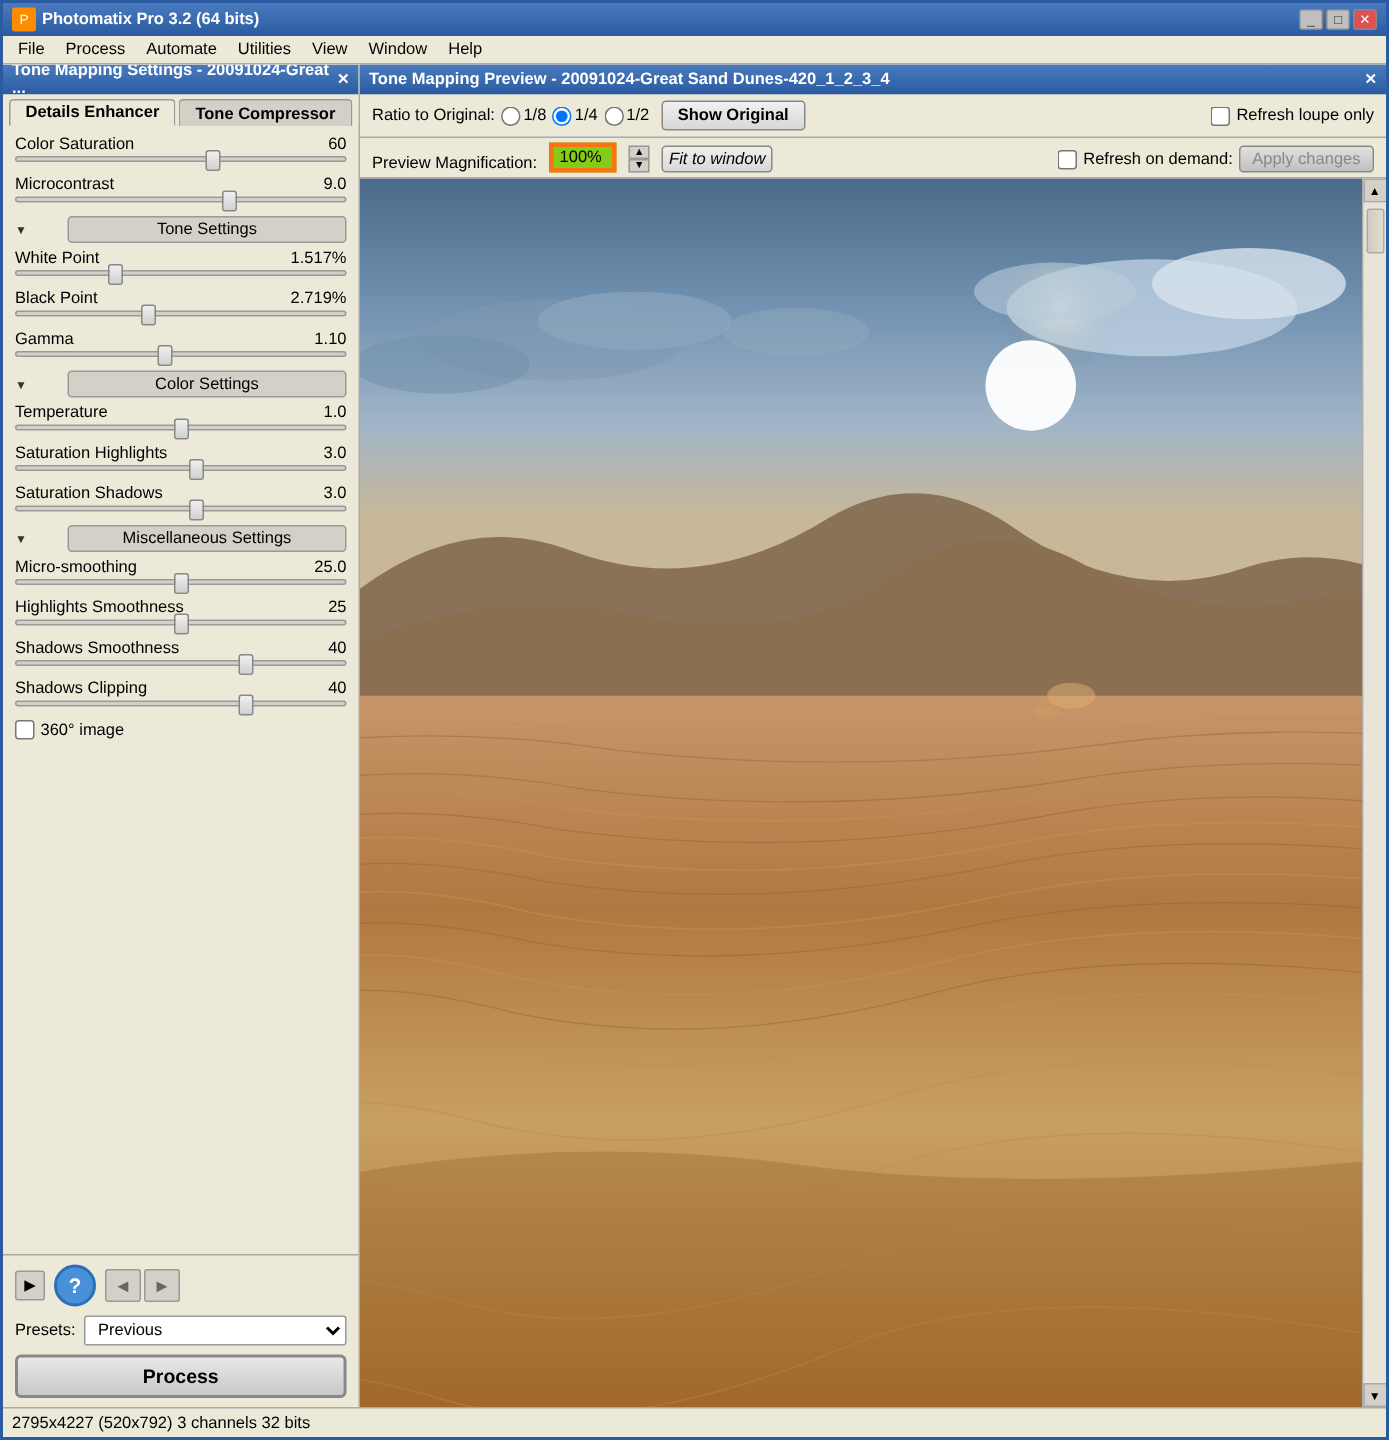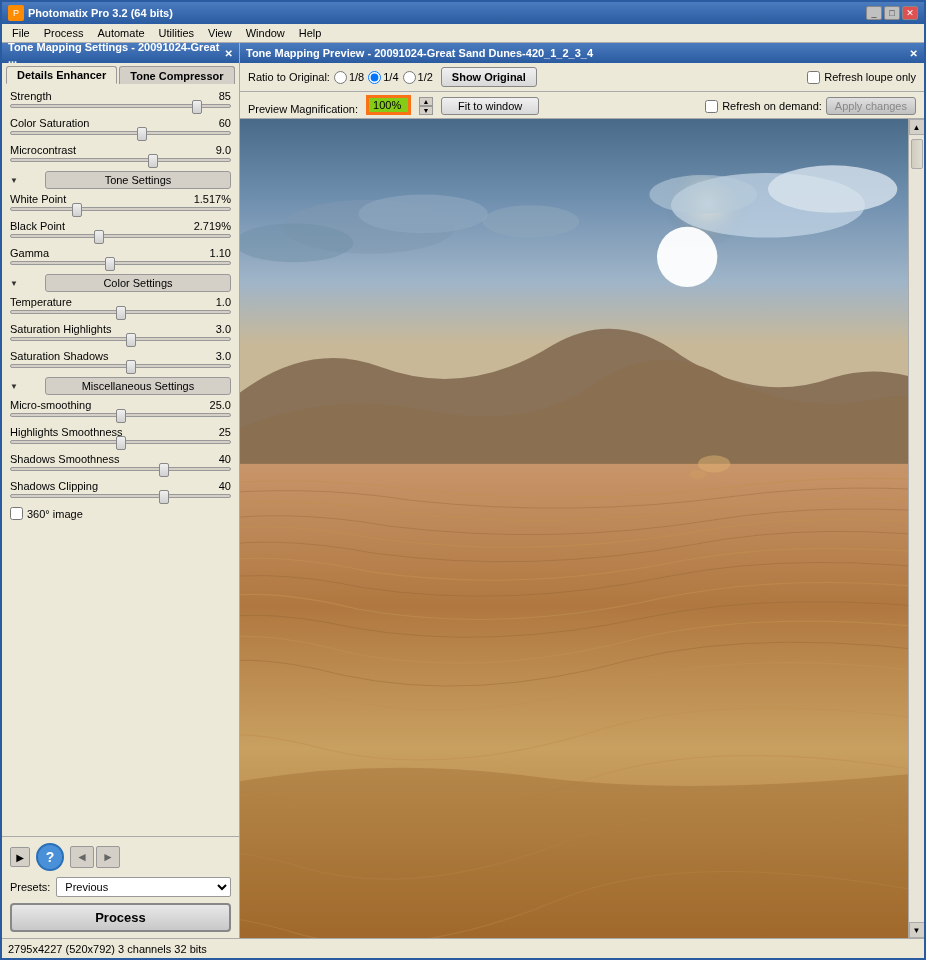--- a/index.html
+++ b/index.html
@@ -299,26 +299,27 @@
     .spin-btn {
       width: 14px; height: 9px;
       background: #d4d0c8;
       border: 1px solid #999;
       cursor: pointer;
       display: flex; align-items: center; justify-content: center;
       font-size: 7px;
       line-height: 1;
     }
     .fit-btn {
-      padding: 2px 16px;
+      padding: 2px 4px;
       background: linear-gradient(to bottom, #f0f0f0, #d8d8d8);
       border: 1px solid #888;
       border-radius: 3px;
       font-size: 11px;
       cursor: pointer;
+      font-style: italic;
     }
     .refresh-group { display: flex; align-items: center; gap: 4px; font-size: 11px; margin-left: auto; }
     .apply-btn {
       padding: 2px 8px;
       background: linear-gradient(to bottom, #e0e0e0, #c0c0c0);
       border: 1px solid #888;
       border-radius: 3px;
       font-size: 11px;
       cursor: pointer;
       color: #888;
@@ -419,29 +420,20 @@
         <span class="panel-close">✕</span>
       </div>
 
       <div class="tabs-row">
         <button class="tab-btn active">Details Enhancer</button>
         <button class="tab-btn">Tone Compressor</button>
       </div>
 
       <div class="panel-content">
 
-        <div class="slider-row">
-          <div class="slider-label-row">
-            <span class="slider-label">Strength</span>
-            <span class="slider-value">85</span>
-          </div>
-          <div class="slider-track">
-            <div class="slider-thumb" style="left:85%"></div>
-          </div>
-        </div>
 
         <div class="slider-row">
           <div class="slider-label-row">
             <span class="slider-label">Color Saturation</span>
             <span class="slider-value">60</span>
           </div>
           <div class="slider-track">
             <div class="slider-thumb" style="left:60%"></div>
           </div>
         </div>

